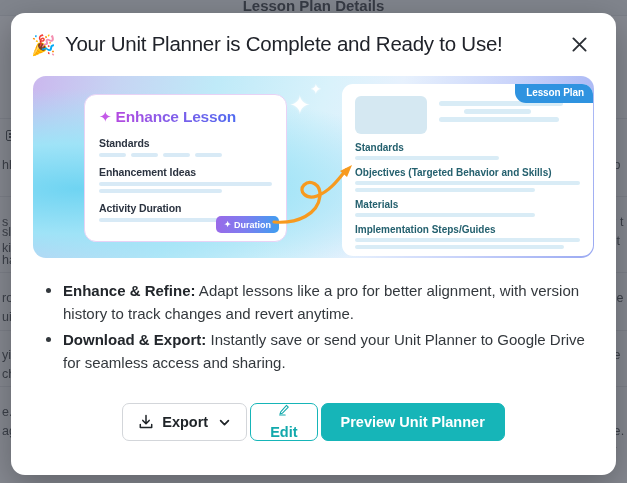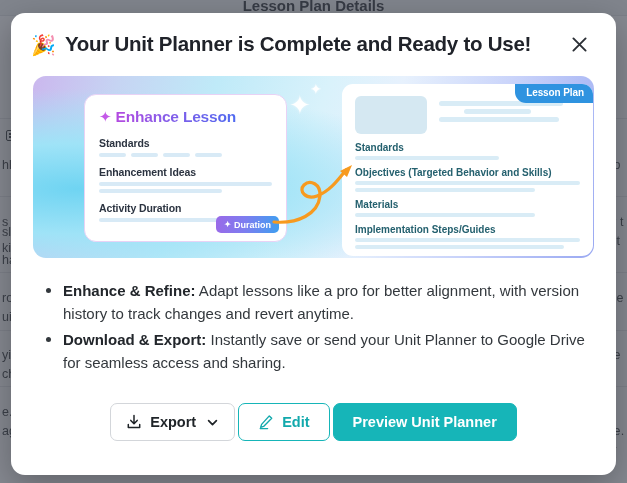--- a/index.html
+++ b/index.html
@@ -112,21 +112,21 @@
     flex: 1;
   }
   .party-icon {
     font-size: 20px;
     line-height: 1;
     display: inline-block;
     transform: translateY(1px);
   }
   .modal-title {
     font-size: 20.5px;
-    font-weight: 700;
+    font-weight: 400;
     color: #20232a;
     letter-spacing: -.25px;
     white-space: nowrap;
   }
   .close-btn {
     width: 30px; height: 30px;
     display: flex;
     align-items: center;
     justify-content: center;
     border: none;
@@ -330,20 +330,21 @@
   }
   .btn-export {
     padding: 0 15px;
     border: 1px solid #d3d6da;
     color: #1f2428;
   }
   .btn-edit {
     padding: 0 19px;
     border: 1.6px solid #16b5b8;
     color: #12a9ac;
+    flex-direction: column;
   }
   .btn-preview {
     padding: 17px 19px;
     border: 1px solid #16b5b8;
     background: #16b5b8;
     color: #ffffff;
     font-size: 14.5px;
   }
   .chev { display: block; margin-left: 2px; }
 </style>

